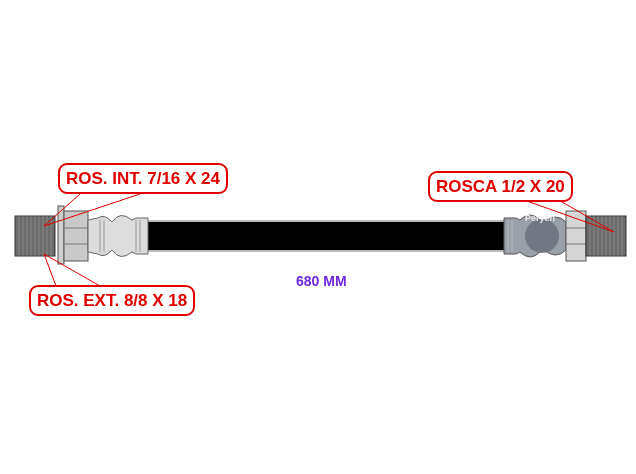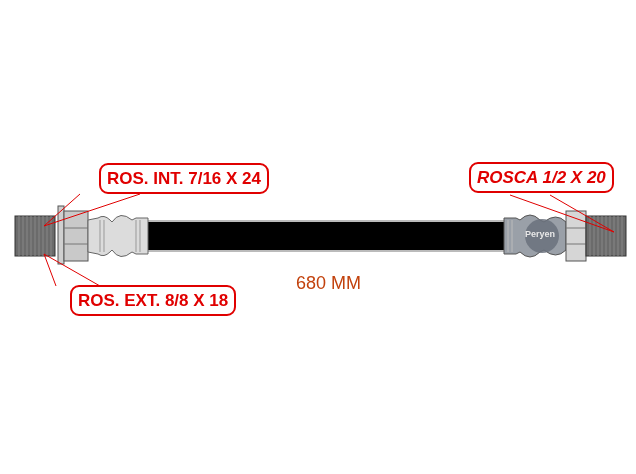--- a/index.html
+++ b/index.html
@@ -1,23 +1,23 @@
 <!DOCTYPE html>
 <html><head>
 <meta charset="utf-8">
 <style>
   html, body { margin:0; padding:0; background:#ffffff; }
   body { width:636px; height:474px; position:relative; overflow:hidden; font-family:"Liberation Sans", sans-serif; }
   .abs { position:absolute; }
   .callout {
     position:absolute; border:2px solid #e00000; border-radius:9px; background:#ffffff;
     color:#e00000; font-weight:bold; font-size:17px; line-height:22px; padding:3px 6px 2px 6px;
-    white-space:nowrap; box-sizing:border-box;margin-left:41px;
+    white-space:nowrap; box-sizing:border-box;
   }
-  .dim { position:absolute; color:#c2410c; font-weight:normal; font-size:18px; }
+  .dim { position:absolute; color:#6d28d9; font-weight:bold; font-size:14px; }
   svg { position:absolute; left:0; top:0; }
 </style>
 </head>
 <body>
 
 <svg width="636" height="474" viewBox="0 0 636 474">
 
   <rect x="148" y="222" width="356" height="28" fill="#000000"></rect>
   <line x1="148" y1="221" x2="504" y2="221" stroke="#bbbbbb" stroke-width="2"></line>
   <line x1="148" y1="251" x2="504" y2="251" stroke="#bbbbbb" stroke-width="2"></line>
@@ -77,21 +77,21 @@
   <g stroke="#e00000" stroke-width="1" fill="none">
     <line x1="80" y1="194" x2="44" y2="226"></line>
     <line x1="140" y1="194" x2="44" y2="226"></line>
     <line x1="44" y1="254" x2="56" y2="286"></line>
     <line x1="44" y1="254" x2="100" y2="286"></line>
     <line x1="510" y1="195" x2="614" y2="232"></line>
     <line x1="550" y1="195" x2="614" y2="232"></line>
   </g>
 </svg>
 
-<div class="abs" style="left:525px; top:229px; font-size:9px; font-weight:bold; color:#e8e8e8;">Peryen</div>
+<div class="abs" style="left:525px; top:213px; font-size:9px; font-weight:bold; color:#e8e8e8;">Peryen</div>
 
 <div class="callout" style="left:58px; top:163px;">ROS. INT. 7/16 X 24</div>
 
 <div class="callout" style="left:29px; top:285px;">ROS. EXT. 8/8 X 18</div>
 
-<div class="callout" style="left:428px; top:162px;font-style:italic;">ROSCA 1/2 X 20</div>
+<div class="callout" style="left:428px; top:171px;">ROSCA 1/2 X 20</div>
 
 <div class="dim" style="left:296px; top:273px;">680 MM</div>
 
 </body></html>

